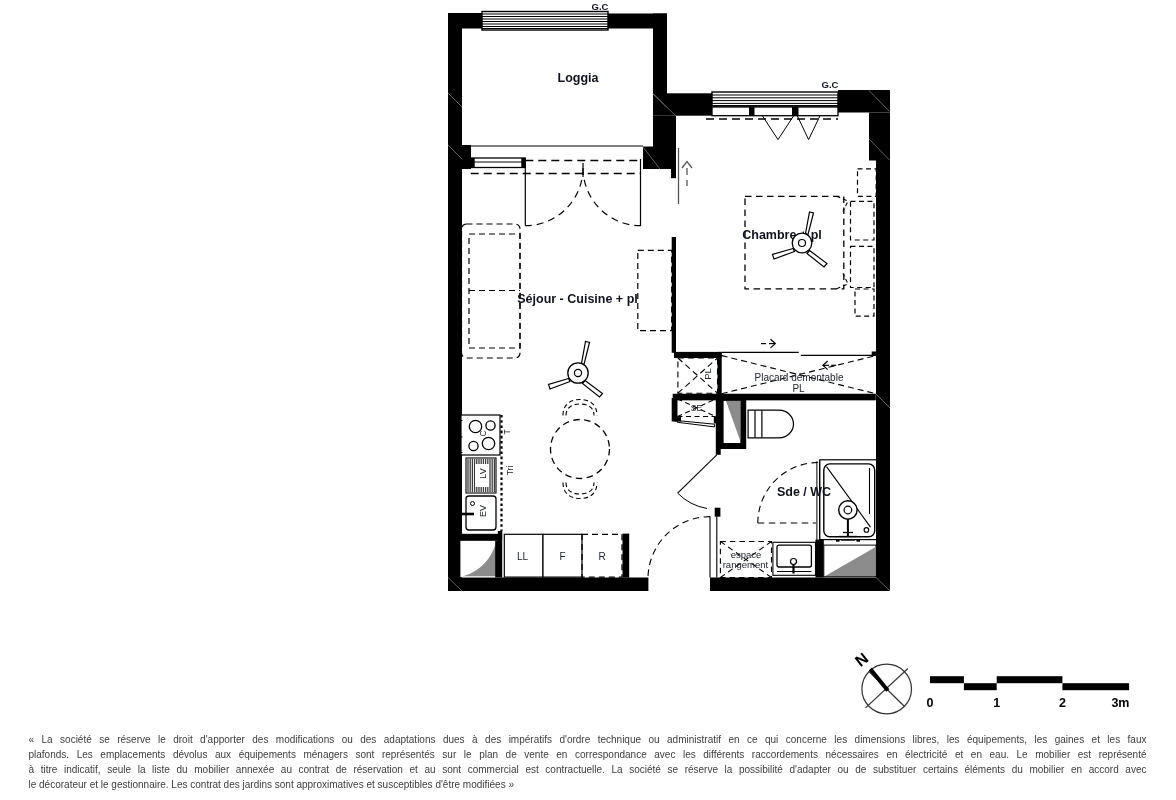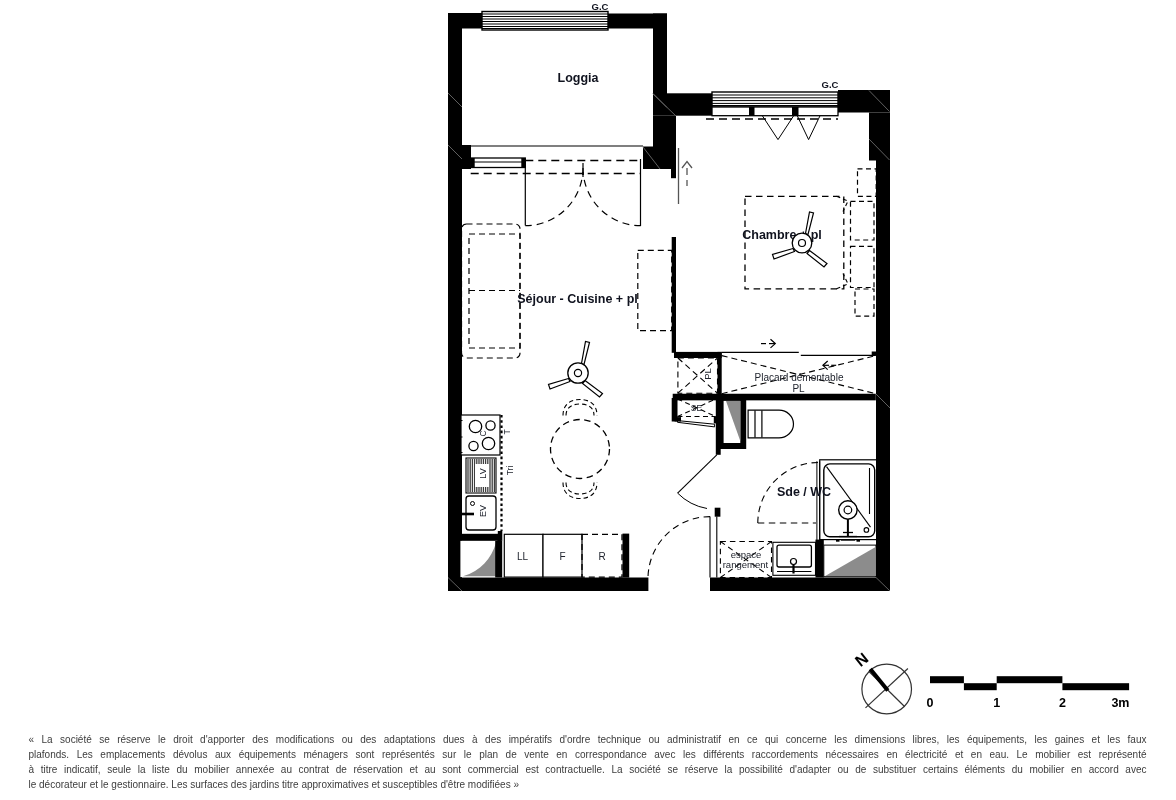--- a/index.html
+++ b/index.html
@@ -415,13 +415,13 @@
 </g>
 
 </svg>
 
 <div class="disc j" style="top:732px">« La société se réserve le droit d'apporter des modifications ou des adaptations dues à des impératifs d'ordre technique ou administratif en ce qui concerne les dimensions libres, les équipements, les gaines et les faux</div>
 
 <div class="disc j" style="top:747px">plafonds. Les emplacements dévolus aux équipements ménagers sont représentés sur le plan de vente en correspondance avec les différents raccordements nécessaires en électricité et en eau. Le mobilier est représenté</div>
 
 <div class="disc j" style="top:762px">à titre indicatif, seule la liste du mobilier annexée au contrat de réservation et au sont commercial est contractuelle. La société se réserve la possibilité d'adapter ou de substituer certains éléments du mobilier en accord avec</div>
 
-<div class="disc" style="top:777px">le décorateur et le gestionnaire. Les surfaces des jardins titre approximatives et susceptibles d'être modifiées »</div>
+<div class="disc" style="top:777px">le décorateur et le gestionnaire. Les contrat des jardins sont approximatives et susceptibles d'être modifiées »</div>
 
 </body></html>

